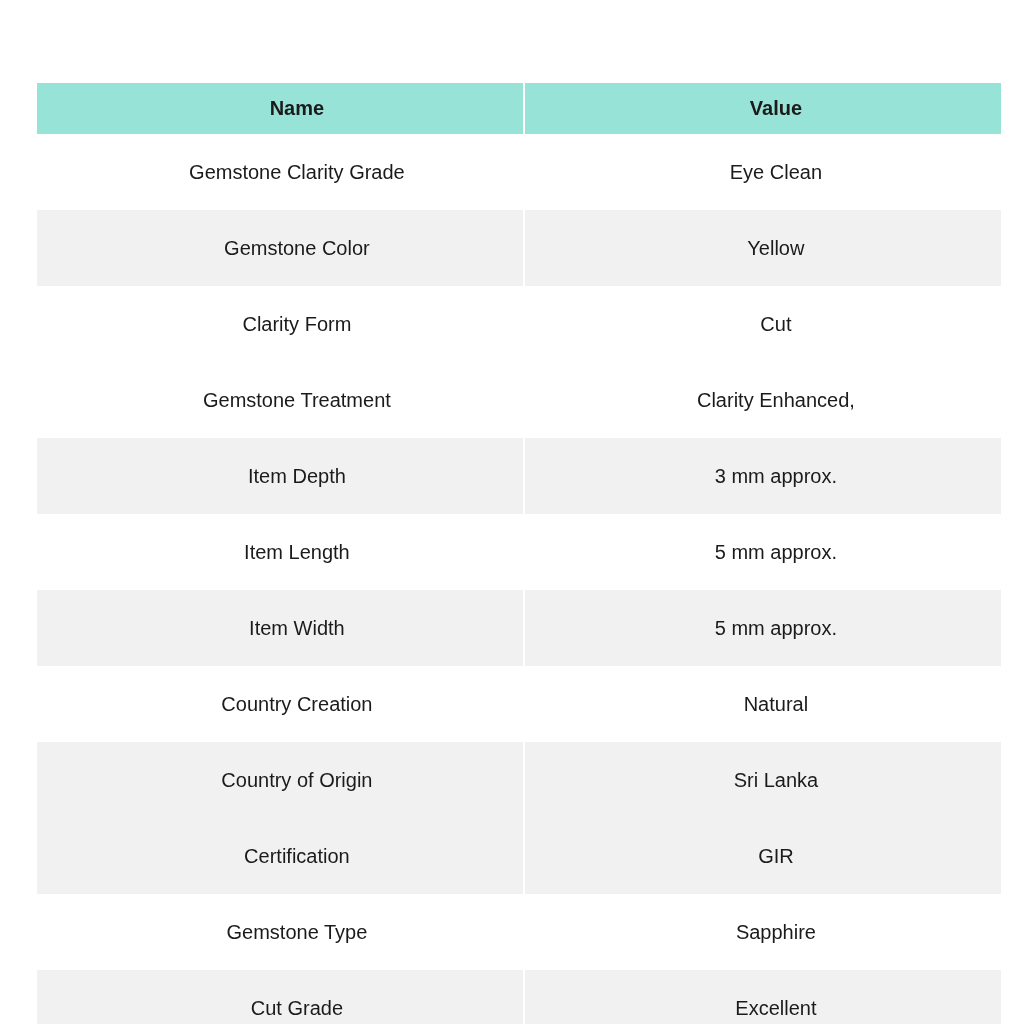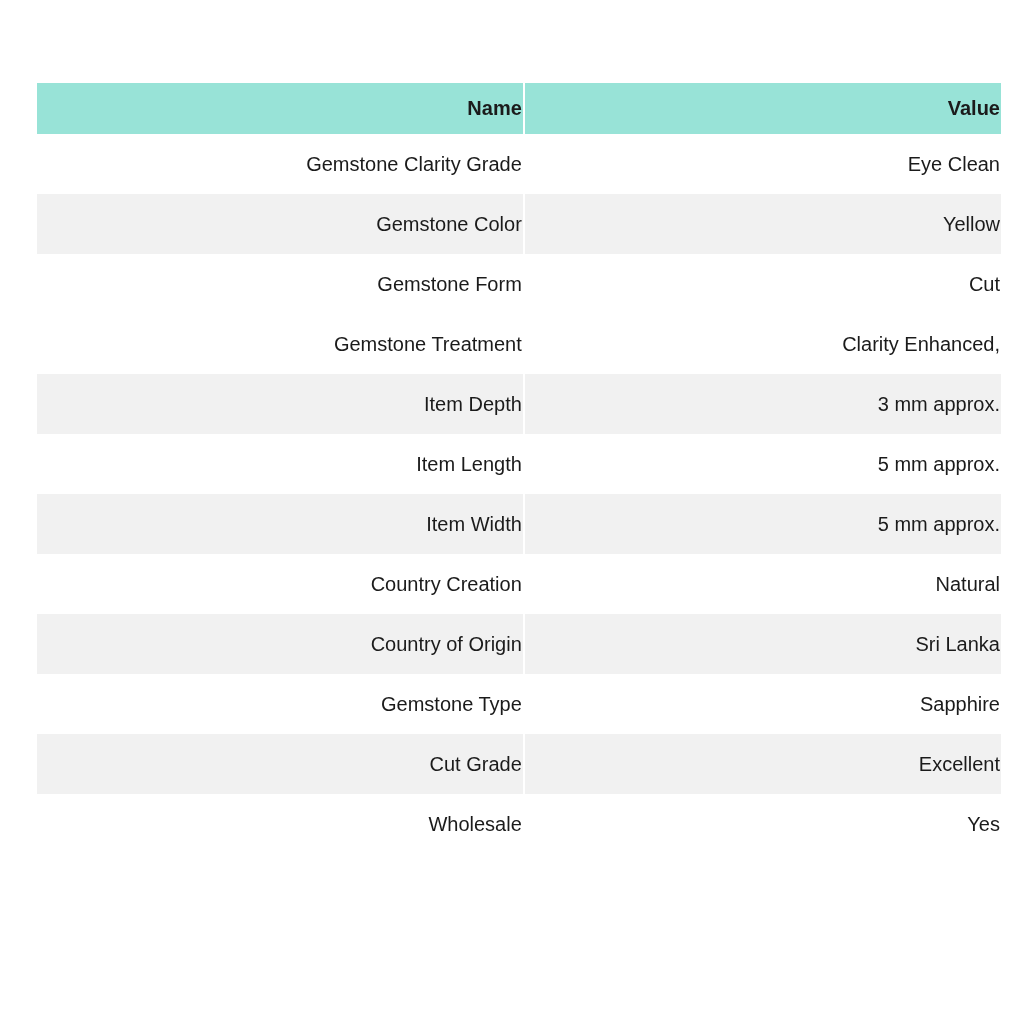--- a/index.html
+++ b/index.html
@@ -17,35 +17,35 @@
       padding: 83px 23px 0 37px;
       background: #ffffff;
       overflow: hidden;
     }
     table.attr-table {
       width: 100%;
       border-collapse: collapse;
       table-layout: fixed;
     }
     th, td {
-      text-align: right;
+      text-align: center;
       vertical-align: middle;
       font-size: 20px;
       color: var(--text-color, #1b1b1b);
       overflow: hidden;
       white-space: nowrap;
     }
     thead th {
       background: var(--header-bg, #98e3d7);
       height: 51px;
       font-weight: 600;
       font-size: 20px;
     }
     tbody td {
-      height: 60px;
+      height: 76px;
       font-weight: 400;
       background: #ffffff;
     }
     tbody tr.alt td {
       background: var(--row-alt-bg, #f1f1f1);
       margin-top: 48px;
     }
     .col-name {
       width: 50.5%;
       padding-left: 35px;
@@ -69,21 +69,21 @@
     <tbody id="table-body">
         <tr>
           <td class="col-name">Gemstone Clarity Grade</td>
           <td class="col-value">Eye Clean</td>
         </tr>
         <tr class="alt">
           <td class="col-name">Gemstone Color</td>
           <td class="col-value">Yellow</td>
         </tr>
         <tr>
-          <td class="col-name">Gemstone Form</td>
+          <td class="col-name">Clarity Form</td>
           <td class="col-value">Cut</td>
         </tr>
         <tr>
           <td class="col-name">Gemstone Treatment</td>
           <td class="col-value">Clarity Enhanced,</td>
         </tr>
         <tr class="alt">
           <td class="col-name">Item Depth</td>
           <td class="col-value">3 mm approx.</td>
         </tr>
@@ -96,20 +96,24 @@
           <td class="col-value">5 mm approx.</td>
         </tr>
         <tr>
           <td class="col-name">Country Creation</td>
           <td class="col-value">Natural</td>
         </tr>
         <tr class="alt">
           <td class="col-name">Country of Origin</td>
           <td class="col-value">Sri Lanka</td>
         </tr>
+        <tr class="alt">
+          <td class="col-name">Certification</td>
+          <td class="col-value">GIR</td>
+        </tr>
         <tr>
           <td class="col-name">Gemstone Type</td>
           <td class="col-value">Sapphire</td>
         </tr>
         <tr class="alt">
           <td class="col-name">Cut Grade</td>
           <td class="col-value">Excellent</td>
         </tr>
         <tr>
           <td class="col-name">Wholesale</td>

